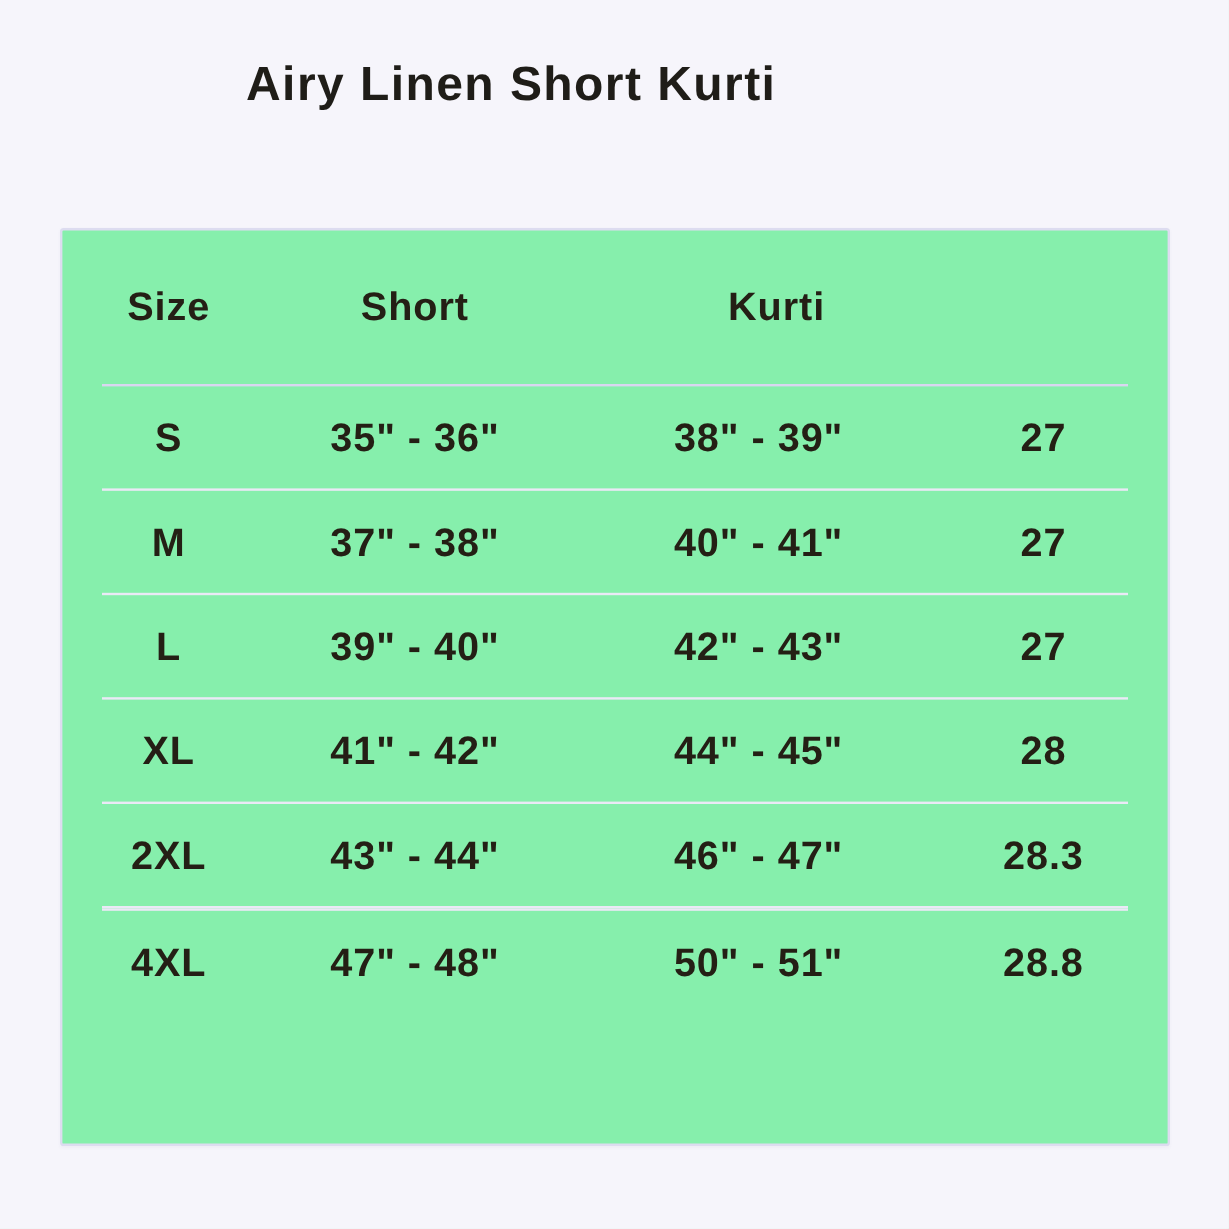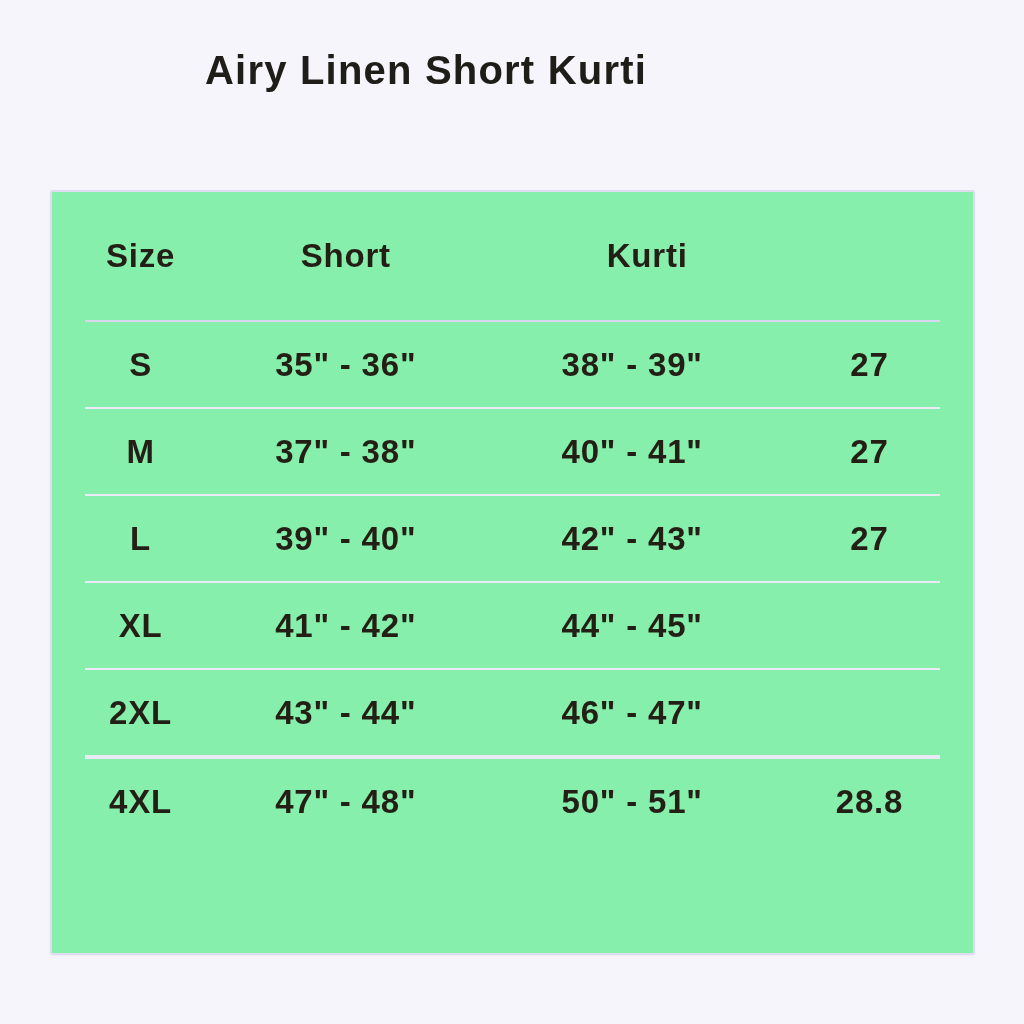--- a/index.html
+++ b/index.html
@@ -94,27 +94,29 @@
     <div class="c c2">39" - 40"</div>
     <div class="c c3">42" - 43"</div>
     <div class="c c4">27</div>
   </div>
   <div class="divider rowline"></div>
 
   <div class="trow">
     <div class="c c1">XL</div>
     <div class="c c2">41" - 42"</div>
     <div class="c c3">44" - 45"</div>
+    <div class="c c4">28</div>
   </div>
   <div class="divider rowline"></div>
 
   <div class="trow">
     <div class="c c1">2XL</div>
     <div class="c c2">43" - 44"</div>
     <div class="c c3">46" - 47"</div>
+    <div class="c c4">28.3</div>
   </div>
   <div class="divider rowline"></div>
 
   <div class="divider rowline"></div>
 
   <div class="trow">
     <div class="c c1">4XL</div>
     <div class="c c2">47" - 48"</div>
     <div class="c c3">50" - 51"</div>
     <div class="c c4">28.8</div>

